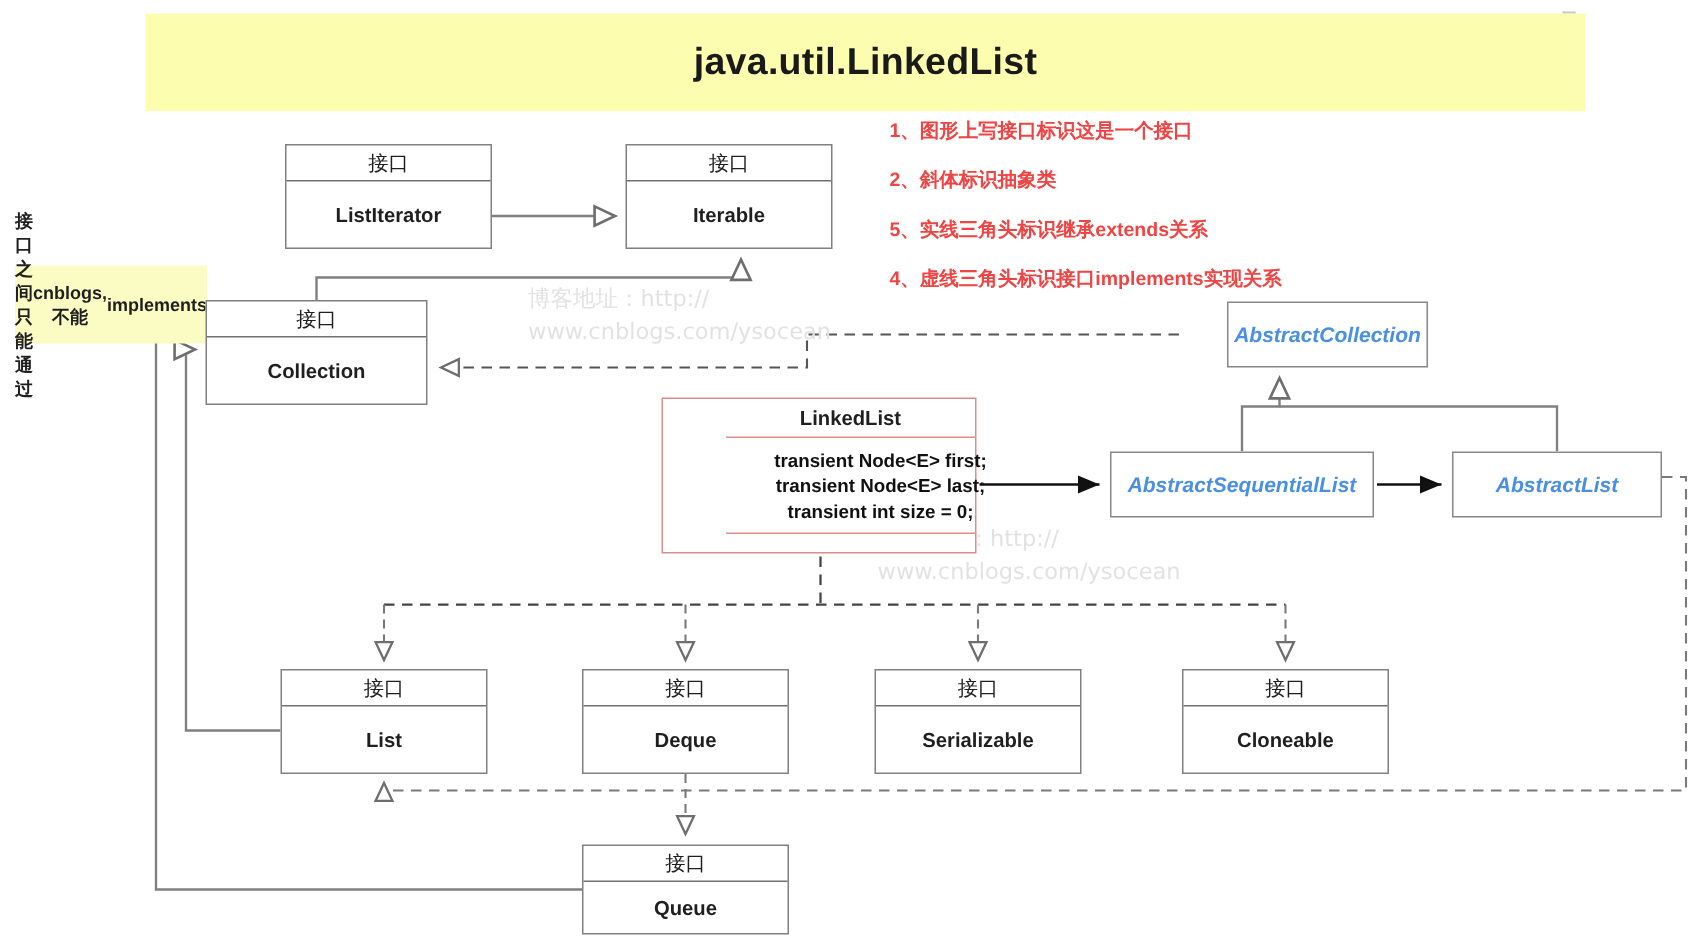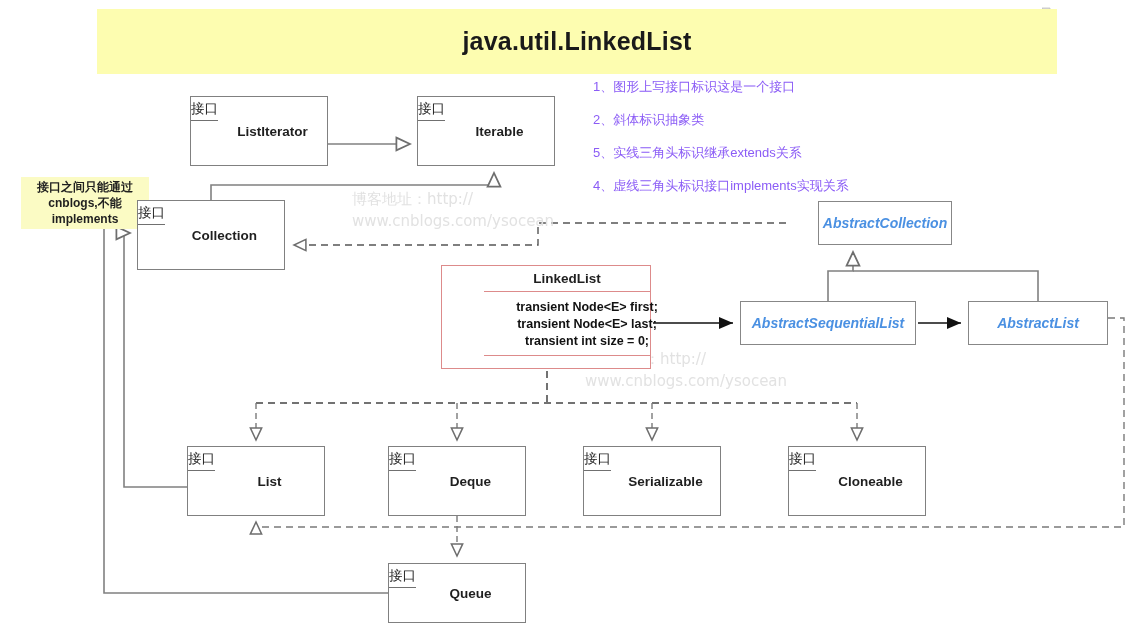--- a/index.html
+++ b/index.html
@@ -45,35 +45,35 @@
   }
   
   #legend {
     position: absolute;
     left: 593px;
     top: 78px;
     width: 330px;
   }
   #legend .legend-item {
     font-size: 13px;
-    font-weight: normal;
-    color: #8b5cf6;
+    font-weight: bold;
+    color: #ef4444;
     margin-bottom: 15px;
     white-space: nowrap;
   }
   
   #note-box {
     position: absolute;
-    left: 21px;
+    left: 10px;
     top: 177px;
     width: 128px;
     height: 52px;
     background: #fbfbc4;
     display: flex;
-    flex-direction: column;
+    flex-direction: row;
     align-items: center;
     justify-content: center;
     text-align: center;
   }
   #note-box .note-text {
     font-size: 12px;
     font-weight: bold;
     color: #1f1f1f;
     line-height: 16px;
   }
@@ -101,20 +101,21 @@
     flex: 1;
     display: flex;
     align-items: center;
     justify-content: center;
     font-size: 13.5px;
     font-weight: bold;
     color: #1f1f1f;
   }
   .uml-box.stacked {
     display: flex;
+    flex-direction: column;
   }
   
   .uml-abstract {
     position: absolute;
     box-sizing: border-box;
     background: #ffffff;
     border: 1.6px solid #878787;
     display: flex;
     align-items: center;
     justify-content: center;

